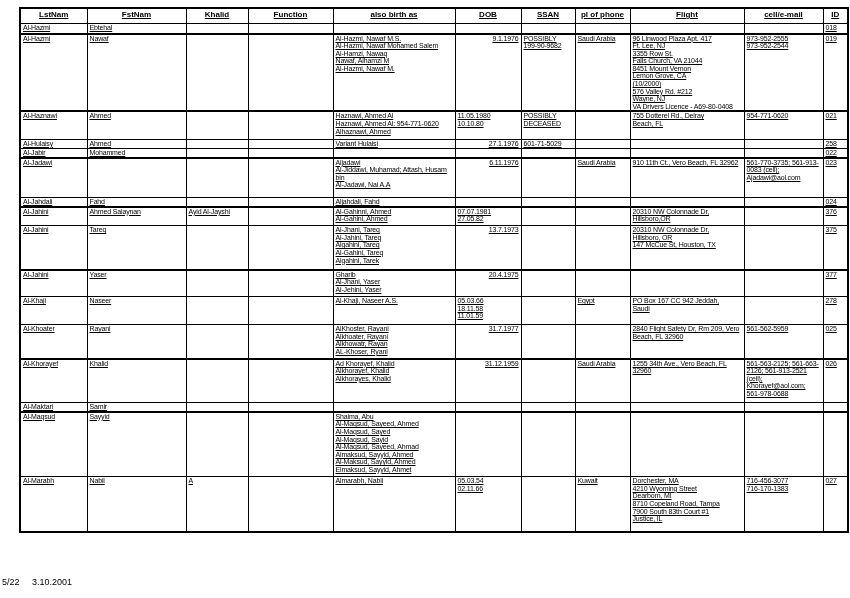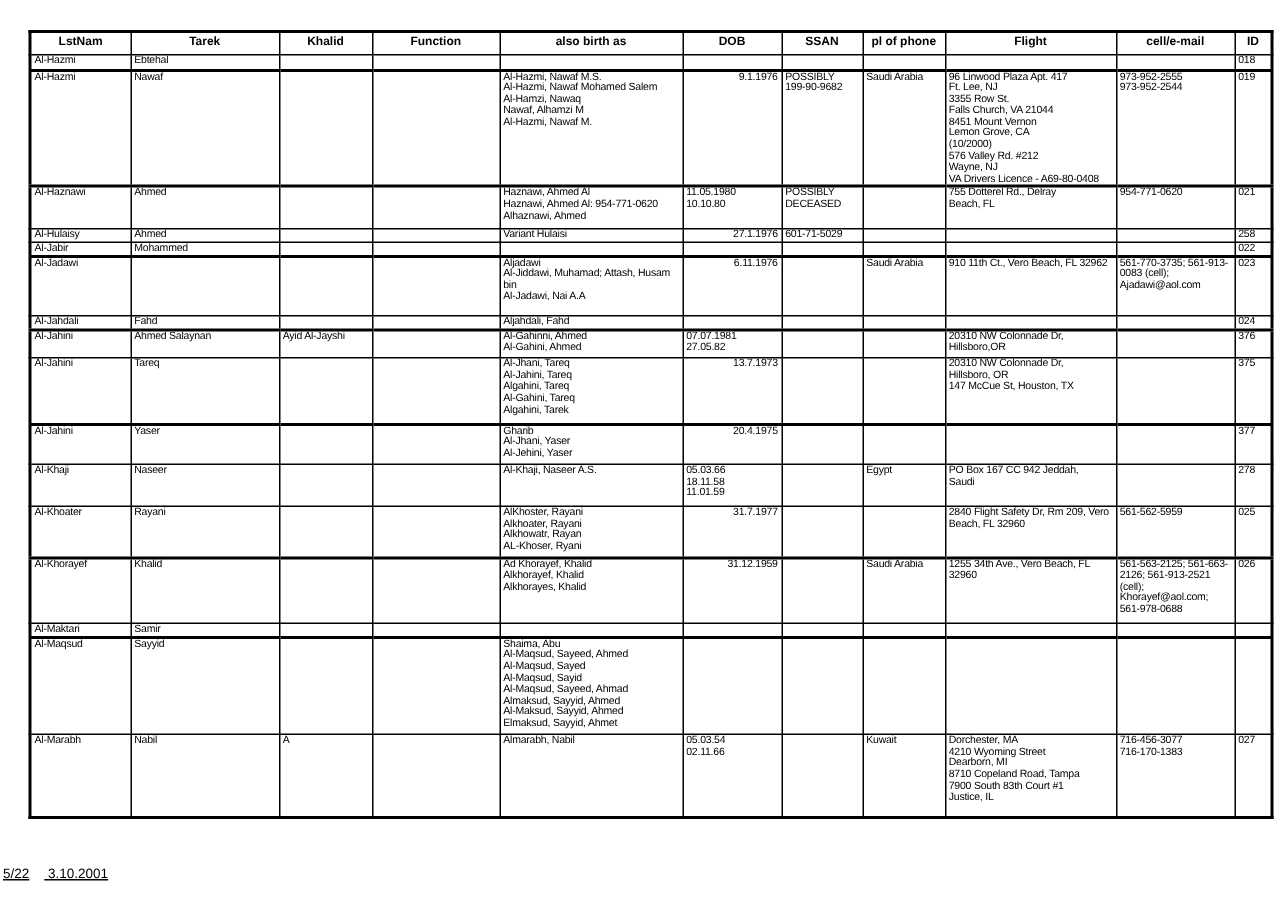--- a/index.html
+++ b/index.html
@@ -1,41 +1,42 @@
 <!DOCTYPE html>
 <html><head>
 <meta charset="utf-8">
 <style>
   html,body{margin:0;padding:0;background:#ffffff;}
   body{width:850px;height:598px;font-family:"Liberation Sans",sans-serif;color:#000;}
   .page{position:relative;width:850px;height:598px;background:#fff;overflow:hidden;}
   table.report{
-    position:absolute;left:19px;top:20px;width:828px;
+    position:absolute;left:19px;top:7px;width:828px;
     border-collapse:collapse;table-layout:fixed;
     border:2px solid #000;
+    text-decoration:underline;
   }
   th,td{
     border:1px solid #000;
     vertical-align:top;
     padding:0 2px;
     overflow:hidden;
     white-space:pre-line;
     word-wrap:break-word;
   }
   th{
     font-size:8px;line-height:10px;font-weight:bold;text-align:center;
     height:12px;padding:1px 2px;
   }
   td{
     font-size:7px;line-height:7.6px;letter-spacing:-0.15px;
   }
   tr.heavy td{border-top-width:2px;}
   td.num{text-align:right;}
   .footer{
-    position:absolute;left:2px;top:577px;font-size:9px;letter-spacing:0;text-decoration:underline;
+    position:absolute;left:2px;top:577px;font-size:9px;letter-spacing:0;
   }
   .footer span{margin-right:10px;}
 </style>
 </head>
 <body>
 
 <div class="page">
 
   <table class="report">
     <colgroup>
@@ -47,21 +48,21 @@
         <col style="width: 66px;">
         <col style="width: 54px;">
         <col style="width: 55px;">
         <col style="width: 114px;">
         <col style="width: 79px;">
         <col style="width: 25px;">
       </colgroup>
     <thead>
       <tr>
           <th>LstNam</th>
-          <th>Tarek</th>
+          <th>FstNam</th>
           <th>Khalid</th>
           <th>Function</th>
           <th>also birth as</th>
           <th>DOB</th>
           <th>SSAN</th>
           <th>pl of phone</th>
           <th>Flight</th>
           <th>cell/e-mail</th>
           <th>ID</th>
         </tr>

